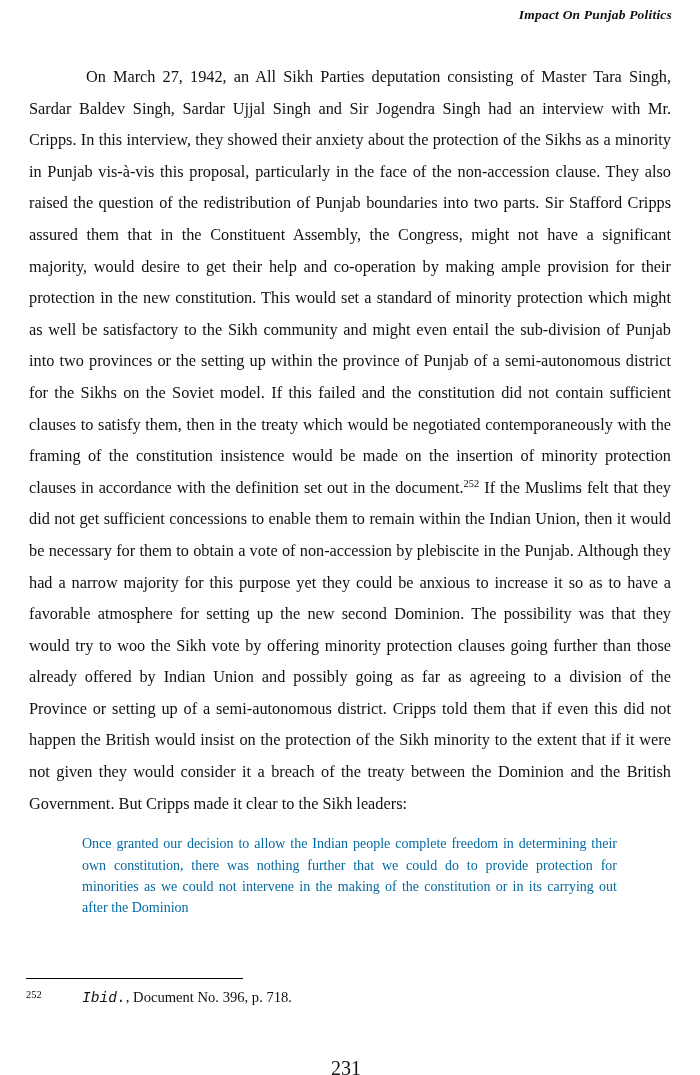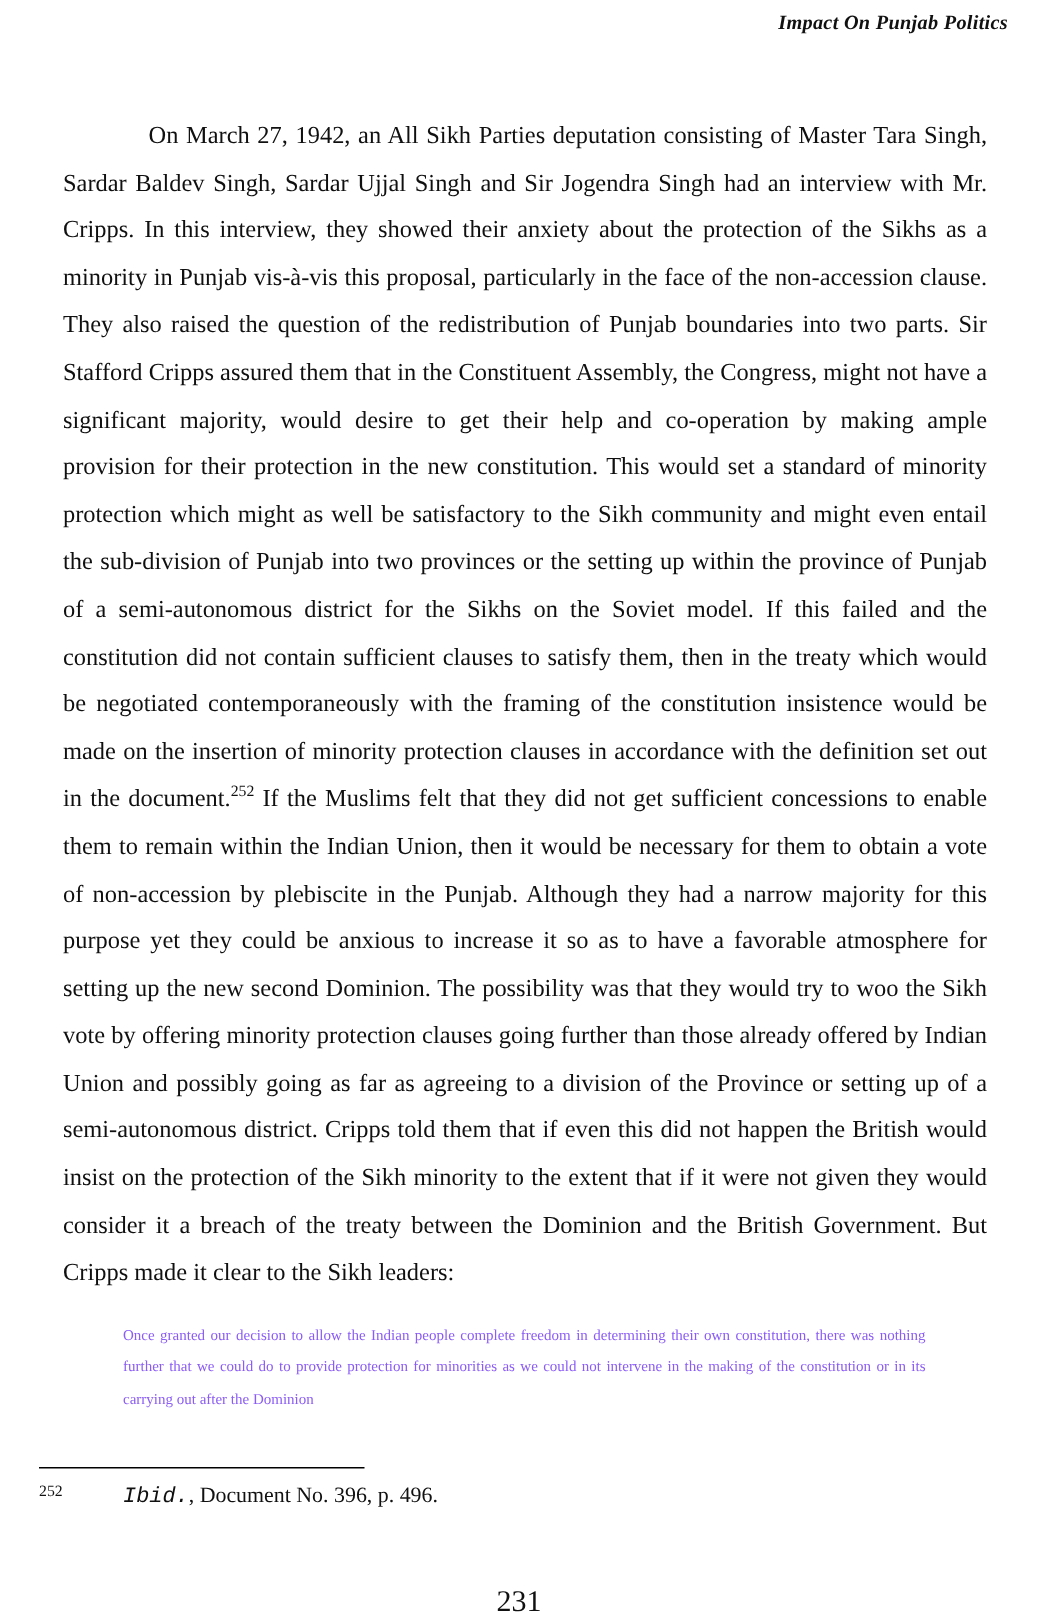--- a/index.html
+++ b/index.html
@@ -40,21 +40,21 @@
 
   
   .content {
     position: absolute;
     top: 58px;
     left: 26px;
     width: 648px;
   }
 
   p.body-par {
-    margin: 16px;
+    margin: 3px;
     text-align: justify;
     text-justify: inter-word;
     font-size: 16.3px;
     line-height: 31.6px;
     text-indent: 57px;
     color: #101010;
     hyphens: none;
   }
 
   sup.fn-ref {
@@ -64,23 +64,23 @@
   }
 
   
   blockquote.quote {
     margin: 14px 0 0 0;
     padding: 0;
     width: 535px;
     margin-left: 56px;
     text-align: justify;
     text-justify: inter-word;
-    font-size: 10px;
+    font-size: 14px;
     line-height: 21.4px;
-    color: #8b5cf6;
+    color: #0369a1;
   }
   blockquote.quote p {
     margin: 0;
   }
 
   
   .footnote-area {
     position: absolute;
     left: 26px;
     top: 978px;
@@ -141,19 +141,19 @@
     <blockquote class="quote">
       <p>Once granted our decision to allow the Indian people complete freedom in determining their own constitution, there was nothing further that we could do to provide protection for minorities as we could not intervene in the making of the constitution or in its carrying out after the Dominion</p>
     </blockquote>
 
   </div>
 
   <div class="footnote-area">
     <hr class="footnote-rule">
     <div class="footnote-line">
       <span class="footnote-num">252</span>
-      <span class="footnote-text"><span class="footnote-ibid">Ibid.</span><span>, Document No. 396, p. 496.</span></span>
+      <span class="footnote-text"><span class="footnote-ibid">Ibid.</span><span>, Document No. 396, p. 718.</span></span>
     </div>
   </div>
 
   <div class="page-number">231</div>
 
 </div>
 
 </body></html>

